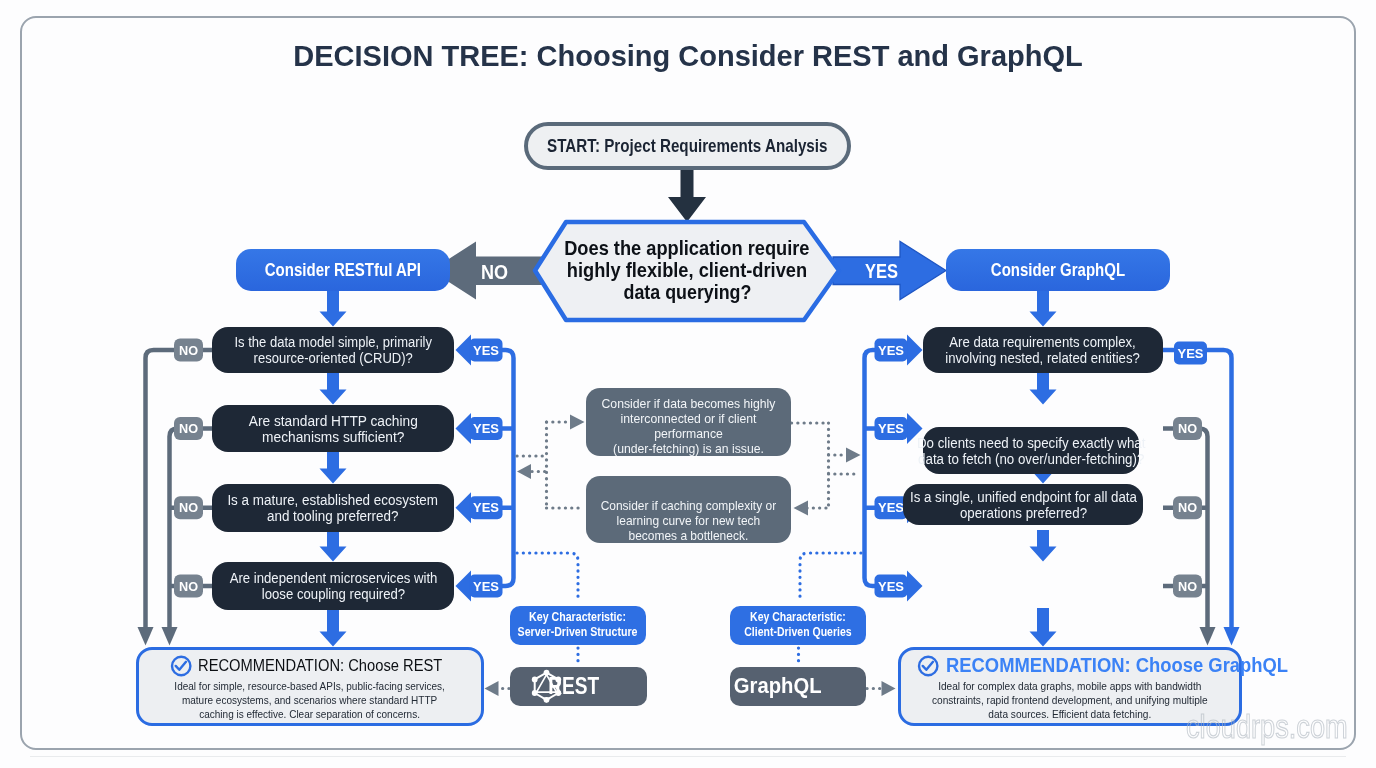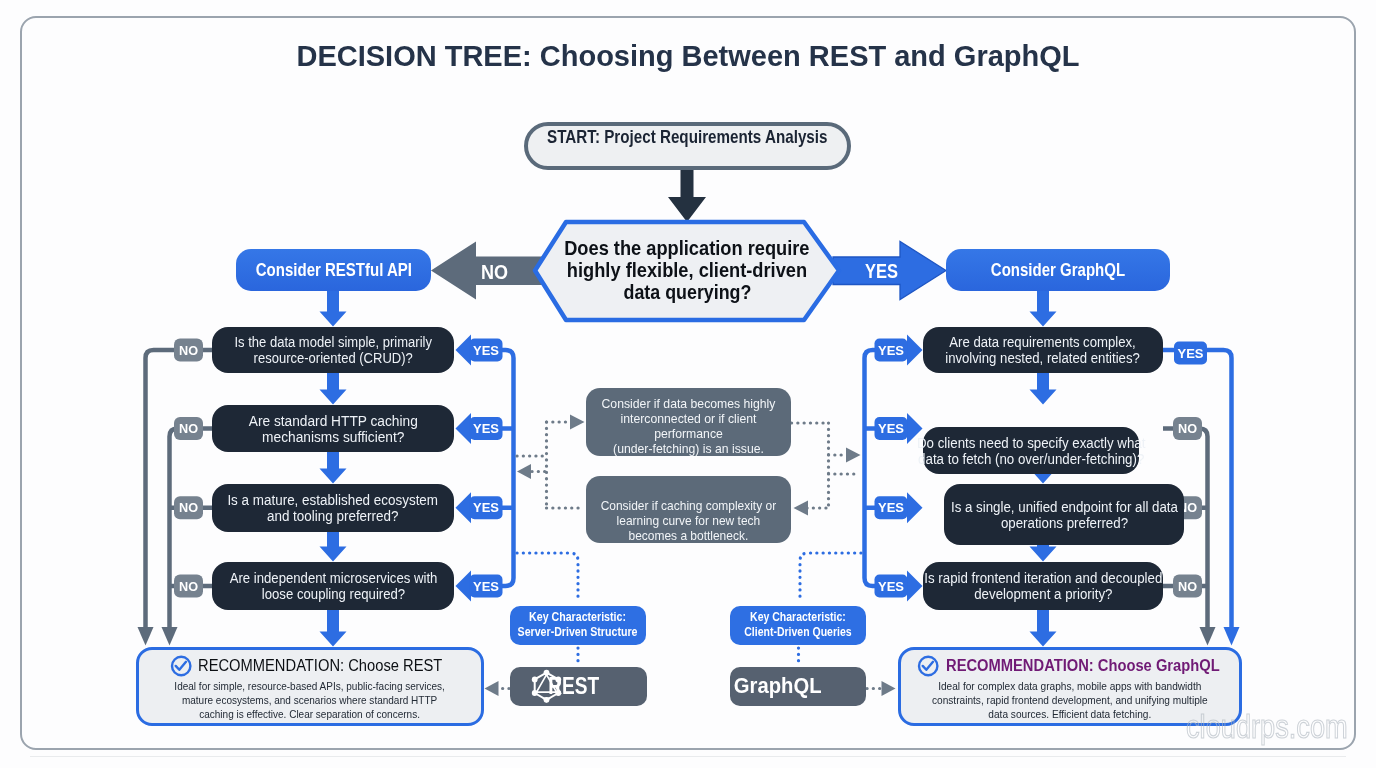--- a/index.html
+++ b/index.html
@@ -155,26 +155,26 @@
     <text x="1187.5" y="512.25" textLength="19" lengthAdjust="spacingAndGlyphs">NO</text>
     <text x="1187.5" y="590.5" textLength="19" lengthAdjust="spacingAndGlyphs">NO</text>
   </g>
 
   <g fill="#fff" font-family="Liberation Sans, sans-serif" font-weight="bold" text-anchor="middle">
     <text x="494.5" y="278.6" font-size="21" textLength="27" lengthAdjust="spacingAndGlyphs">NO</text>
     <text x="881.5" y="278.3" font-size="19.5" textLength="33" lengthAdjust="spacingAndGlyphs">YES</text>
   </g>
 </svg>
 
-<div class="abs" style="left:0;top:40px;width:1376px;text-align:center;font-weight:bold;font-size:29px;color:#253349"><span class="sx" id="t-title">DECISION TREE: Choosing Between REST and GraphQL</span></div>
-<div class="abs" style="left:524px;top:122px;width:327px;height:48px;background:#eef0f2;border:4px solid #5a6a7a;border-radius:26px;box-sizing:border-box;display:flex;align-items:flex-start;justify-content:center;font-weight:bold;font-size:19px;color:#1b2433">
+<div class="abs" style="left:0;top:40px;width:1376px;text-align:center;font-weight:bold;font-size:29px;color:#253349"><span class="sx" id="t-title">DECISION TREE: Choosing Consider REST and GraphQL</span></div>
+<div class="abs" style="left:524px;top:122px;width:327px;height:48px;background:#eef0f2;border:4px solid #5a6a7a;border-radius:26px;box-sizing:border-box;display:flex;align-items:center;justify-content:center;font-weight:bold;font-size:19px;color:#1b2433">
       <span class="sx" style="transform:scaleX(.80)" id="t-start">START: Project Requirements Analysis</span>
     </div>
 <div class="abs" style="left:537px;top:237px;width:300px;text-align:center;font-weight:bold;font-size:20.5px;line-height:21.8px;color:#0d1117" id="t-hex"><span class="sx" style="transform:scaleX(.89)">Does the application require</span><br><span class="sx" style="transform:scaleX(.89)">highly flexible, client-driven</span><br><span class="sx" style="transform:scaleX(.87)">data querying?</span></div>
-<div class="consider" style="left:236px;top:248.5px;width:195px;height:42.5px">
+<div class="consider" style="left:236px;top:248.5px;width:214px;height:42.5px">
       <span class="sx" style="transform:scaleX(.79)" id="t-crest">Consider RESTful API</span>
     </div>
 <div class="consider" style="left:946px;top:248.5px;width:224px;height:42.5px">
       <span class="sx" style="transform:scaleX(.79)" id="t-cgql">Consider GraphQL</span>
     </div>
 
 <div class="q" style="left:212px;top:327px;width:242px;height:45.5px">
       <span class="sx" style="transform:scaleX(.93)">Is the data model simple, primarily<br>resource-oriented (CRUD)?</span>
     </div>
 <div class="q" style="left:212px;top:405px;width:242px;height:47px">
@@ -185,25 +185,22 @@
     </div>
 <div class="q" style="left:212px;top:562px;width:242px;height:47.5px">
       <span class="sx" style="transform:scaleX(.94)">Are independent microservices with<br>loose coupling required?</span>
     </div>
 <div class="q" style="left:923px;top:327px;width:240px;height:45.5px">
       <span class="sx" style="transform:scaleX(.94)">Are data requirements complex,<br>involving nested, related entities?</span>
     </div>
 <div class="q" style="left:923px;top:427px;width:216px;height:47px">
       <span class="sx" style="transform:scaleX(.95)">Do clients need to specify exactly what<br>data to fetch (no over/under-fetching)?</span>
     </div>
-<div class="q" style="left:944px;top:484px;width:240px;height:61px">
+<div class="q" style="left:903px;top:484px;width:240px;height:41px">
       <span class="sx" style="transform:scaleX(.95)">Is a single, unified endpoint for all data<br>operations preferred?</span>
-    </div>
-<div class="q" style="left:923px;top:562px;width:240px;height:47.5px">
-      <span class="sx" style="transform:scaleX(.95)">Is rapid frontend iteration and decoupled<br>development a priority?</span>
     </div>
 
 <div class="mid" style="left:586px;top:387.5px;width:205px;height:68px">
       <span class="sx" style="transform:scaleX(.94)">Consider if data becomes highly<br>interconnected or if client<br>performance<br>(under-fetching) is an issue.</span>
     </div>
 <div class="mid" style="left:586px;top:476px;width:205px;height:66.5px">
       <span class="sx" style="transform:scaleX(.92)">Consider if caching complexity or<br>learning curve for new tech<br>becomes a bottleneck.</span>
     </div>
 
 <div class="key" style="left:510px;top:605.5px;width:136px;height:39px">
@@ -217,21 +214,21 @@
       <span class="sx" style="margin-left:33px;font-weight:bold;font-size:23px;transform:scaleX(.83)" id="t-rest">REST</span>
     </div>
 <div class="logo" style="left:729.5px;top:666.5px;width:136.5px;height:39.5px">
       <span class="sx" style="font-weight:bold;font-size:22px;transform:scaleX(.92)" id="t-gql">GraphQL</span>
     </div>
 
 <div class="rec" style="left:136px;top:647px;width:347.5px;height:78.5px;box-sizing:border-box"></div>
 <div class="abs" style="left:198px;top:655px;font-weight:normal;font-size:16px;line-height:21px;color:#0c0f13"><span class="sx" style="transform-origin:left center;transform:scaleX(.92)" id="t-rec1">RECOMMENDATION: Choose REST</span></div>
 <div class="abs" style="left:146px;top:679px;width:328px;text-align:center;font-size:11px;line-height:14.2px;color:#232b36"><span class="sx" style="transform:scaleX(.91)" id="t-rb1">Ideal for simple, resource-based APIs, public-facing services,<br>mature ecosystems, and scenarios where standard HTTP<br>caching is effective. Clear separation of concerns.</span></div>
 <div class="rec" style="left:898px;top:647px;width:344px;height:78.5px;box-sizing:border-box"></div>
-<div class="abs" style="left:946px;top:655px;font-weight:bold;font-size:16px;line-height:21px;color:#701a75"><span class="sx" style="transform-origin:left center;transform:scaleX(.92)" id="t-rec2">RECOMMENDATION: Choose GraphQL</span></div>
+<div class="abs" style="left:946px;top:655px;font-weight:bold;font-size:20px;line-height:21px;color:#3b82f6"><span class="sx" style="transform-origin:left center;transform:scaleX(.92)" id="t-rec2">RECOMMENDATION: Choose GraphQL</span></div>
 <div class="abs" style="left:906px;top:679px;width:328px;text-align:center;font-size:11px;line-height:14.2px;color:#232b36"><span class="sx" style="transform:scaleX(.92)" id="t-rb2">Ideal for complex data graphs, mobile apps with bandwidth<br>constraints, rapid frontend development, and unifying multiple<br>data sources. Efficient data fetching.</span></div>
 
 <svg class="abs" style="left:0;top:0;pointer-events:none" width="1376" height="768" viewBox="0 0 1376 768">
 
   <g stroke="#2d6de2" fill="none" stroke-width="2.4" stroke-linecap="round" stroke-linejoin="round">
     <circle cx="181.2" cy="666" r="9.2"></circle>
     <path d="M175.7 665.9 L179.3 669.8 L186 661.8"></path>
     <circle cx="928.2" cy="666" r="9.2"></circle>
     <path d="M922.7 665.9 L926.3 669.8 L933 661.8"></path>
   </g>

